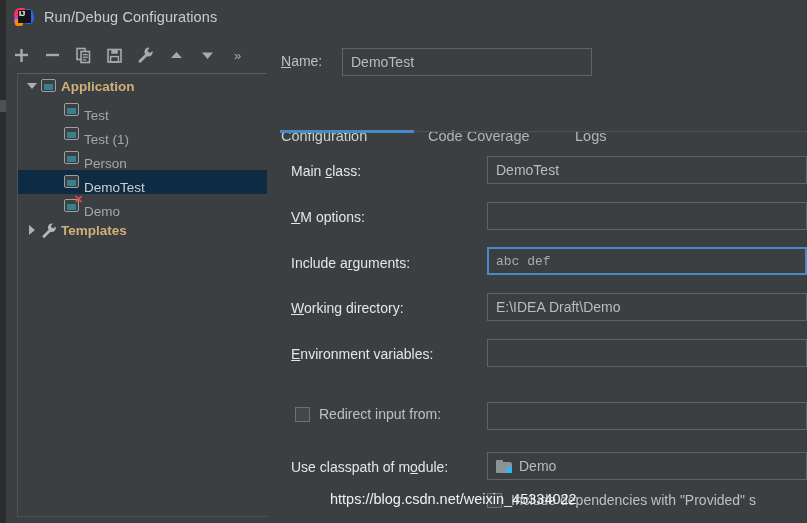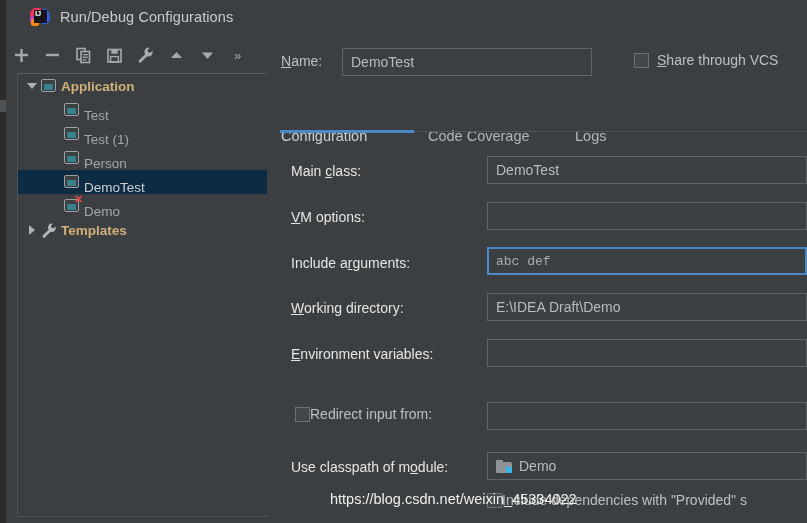--- a/index.html
+++ b/index.html
@@ -35,21 +35,21 @@
   }
 
   
   .titlebar {
     position: absolute;
     left: 6px; top: 0;
     width: 801px; height: 34px;
     background: #3c3f41;
     display: flex;
     align-items: center;
-    padding-left: 24px;
+    padding-left: 8px;
   }
   .ij-logo {
     width: 20px; height: 20px;
     position: relative;
     flex: 0 0 auto;
     margin-right: 10px;
   }
   .ij-logo .blob-a {
     position: absolute; left: 0; top: 1px;
     width: 11px; height: 13px;
@@ -360,21 +360,21 @@
 
   .inline-chk-row {
     position: absolute;
     left: 214px;
     display: flex;
     align-items: center;
   }
   .inline-chk-row .lbl {
     font-size: 14px;
     color: #bdc0c2;
-    margin-left: 0;
+    margin-left: 9px;
     white-space: nowrap;
   }
 
   
   .watermark {
     position: absolute;
     left: 330px; top: 491px;
     font-size: 14.5px;
     color: #ffffff;
     opacity: 0.92;
@@ -520,24 +520,20 @@
     </div>
   </div>
 
   <div class="splitter"></div>
 
   <div class="right-panel">
 
     <div class="name-row">
       <div class="name-label"><span class="mnem">N</span><span>ame:</span></div>
       <div class="name-field" placeholder="">DemoTest</div>
-      <div class="share-wrap">
-        <div class="chk"></div>
-        <div class="share-label"><span class="mnem">S</span><span>hare through VCS</span></div>
-      </div>
     </div>
 
     <div class="tabs">
       <div class="tab active" style="left:8px;">Configuration</div>
       <div class="tab" style="left:155px;">Code Coverage</div>
       <div class="tab" style="left:302px;">Logs</div>
     </div>
     <div class="tab-underline"></div>
     <div class="tab-baseline"></div>
 

